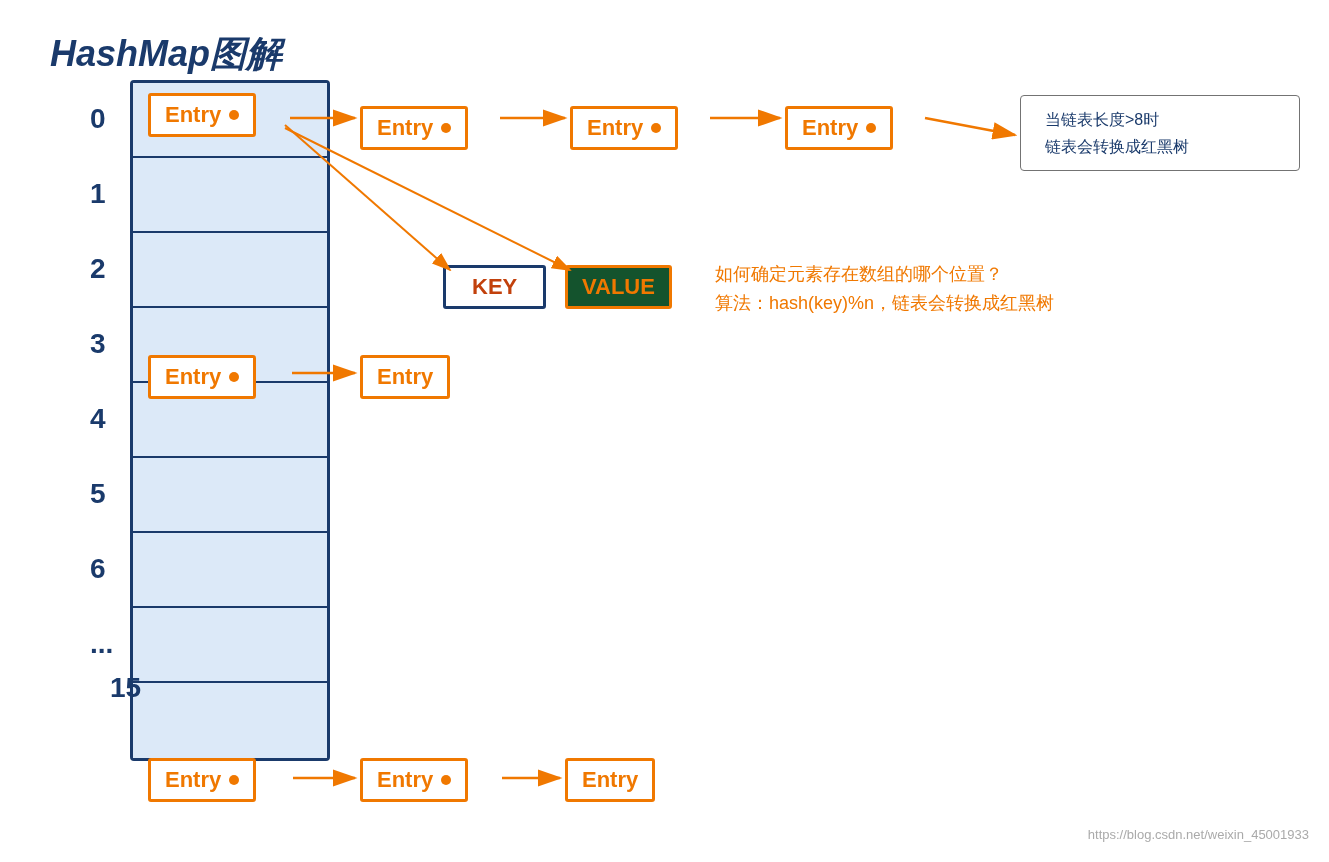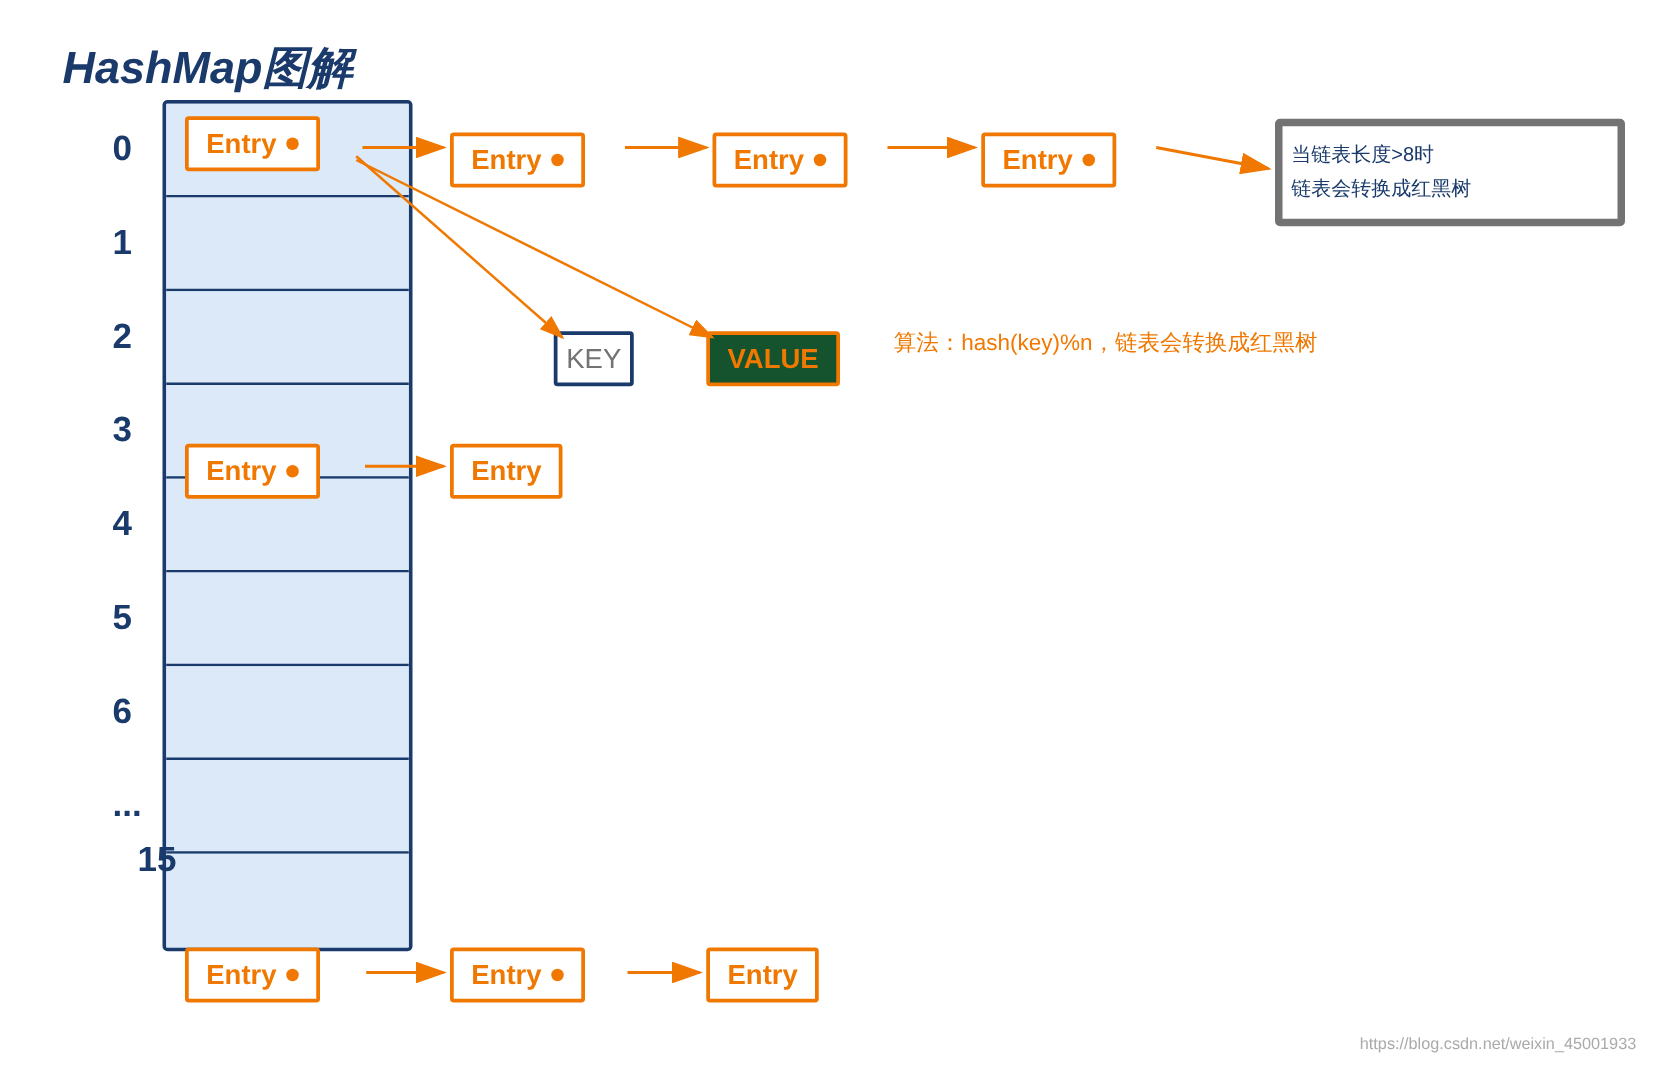--- a/index.html
+++ b/index.html
@@ -74,46 +74,46 @@
       margin-left: 8px;
       flex-shrink: 0;
     }
 
     
     .key-box {
       position: absolute;
       border: 3px solid #1a3a6b;
       border-radius: 3px;
       background: #fff;
-      color: #737373;
+      color: #c2410c;
       font-size: 22px;
-      font-weight: normal;
-      padding: 6px 7px;
+      font-weight: bold;
+      padding: 6px 26px;
     }
 
     .value-box {
       position: absolute;
       border: 3px solid #f07800;
       border-radius: 3px;
       background: #14532d;
       color: #f07800;
       font-size: 22px;
       font-weight: bold;
       padding: 6px 14px;
     }
 
     
     .annotation-box {
       position: absolute;
-      border: 6px solid #737373;
+      border: 1px solid #737373;
       border-radius: 4px;
       background: #fff;
       color: #1a3a6b;
       font-size: 16px;
-      padding: 10px 7px;
+      padding: 10px 24px;
       line-height: 1.7;
     }
 
     
     .orange-text {
       position: absolute;
       color: #f07800;
       font-size: 18px;
       line-height: 1.6;
     }
@@ -204,20 +204,21 @@
 
 <div class="key-box" style="left: 443px; top: 265px;">KEY</div>
 <div class="value-box" style="left: 565px; top: 265px;">VALUE</div>
 
 <div class="annotation-box" style="left: 1020px; top: 95px; width: 280px;">
   <div>当链表长度&gt;8时</div>
   <div>链表会转换成红黑树</div>
 </div>
 
 <div class="orange-text" style="left: 715px; top: 260px;">
+  <div>如何确定元素存在数组的哪个位置？</div>
   <div>算法：hash(key)%n，链表会转换成红黑树</div>
 </div>
 
 <div class="watermark">https://blog.csdn.net/weixin_45001933</div>
 
 <svg class="arrows-svg">
   <defs>
     <marker id="arrowhead" markerWidth="10" markerHeight="7" refX="9" refY="3.5" orient="auto">
       <polygon points="0 0, 10 3.5, 0 7" fill="#f07800"></polygon>
     </marker>

